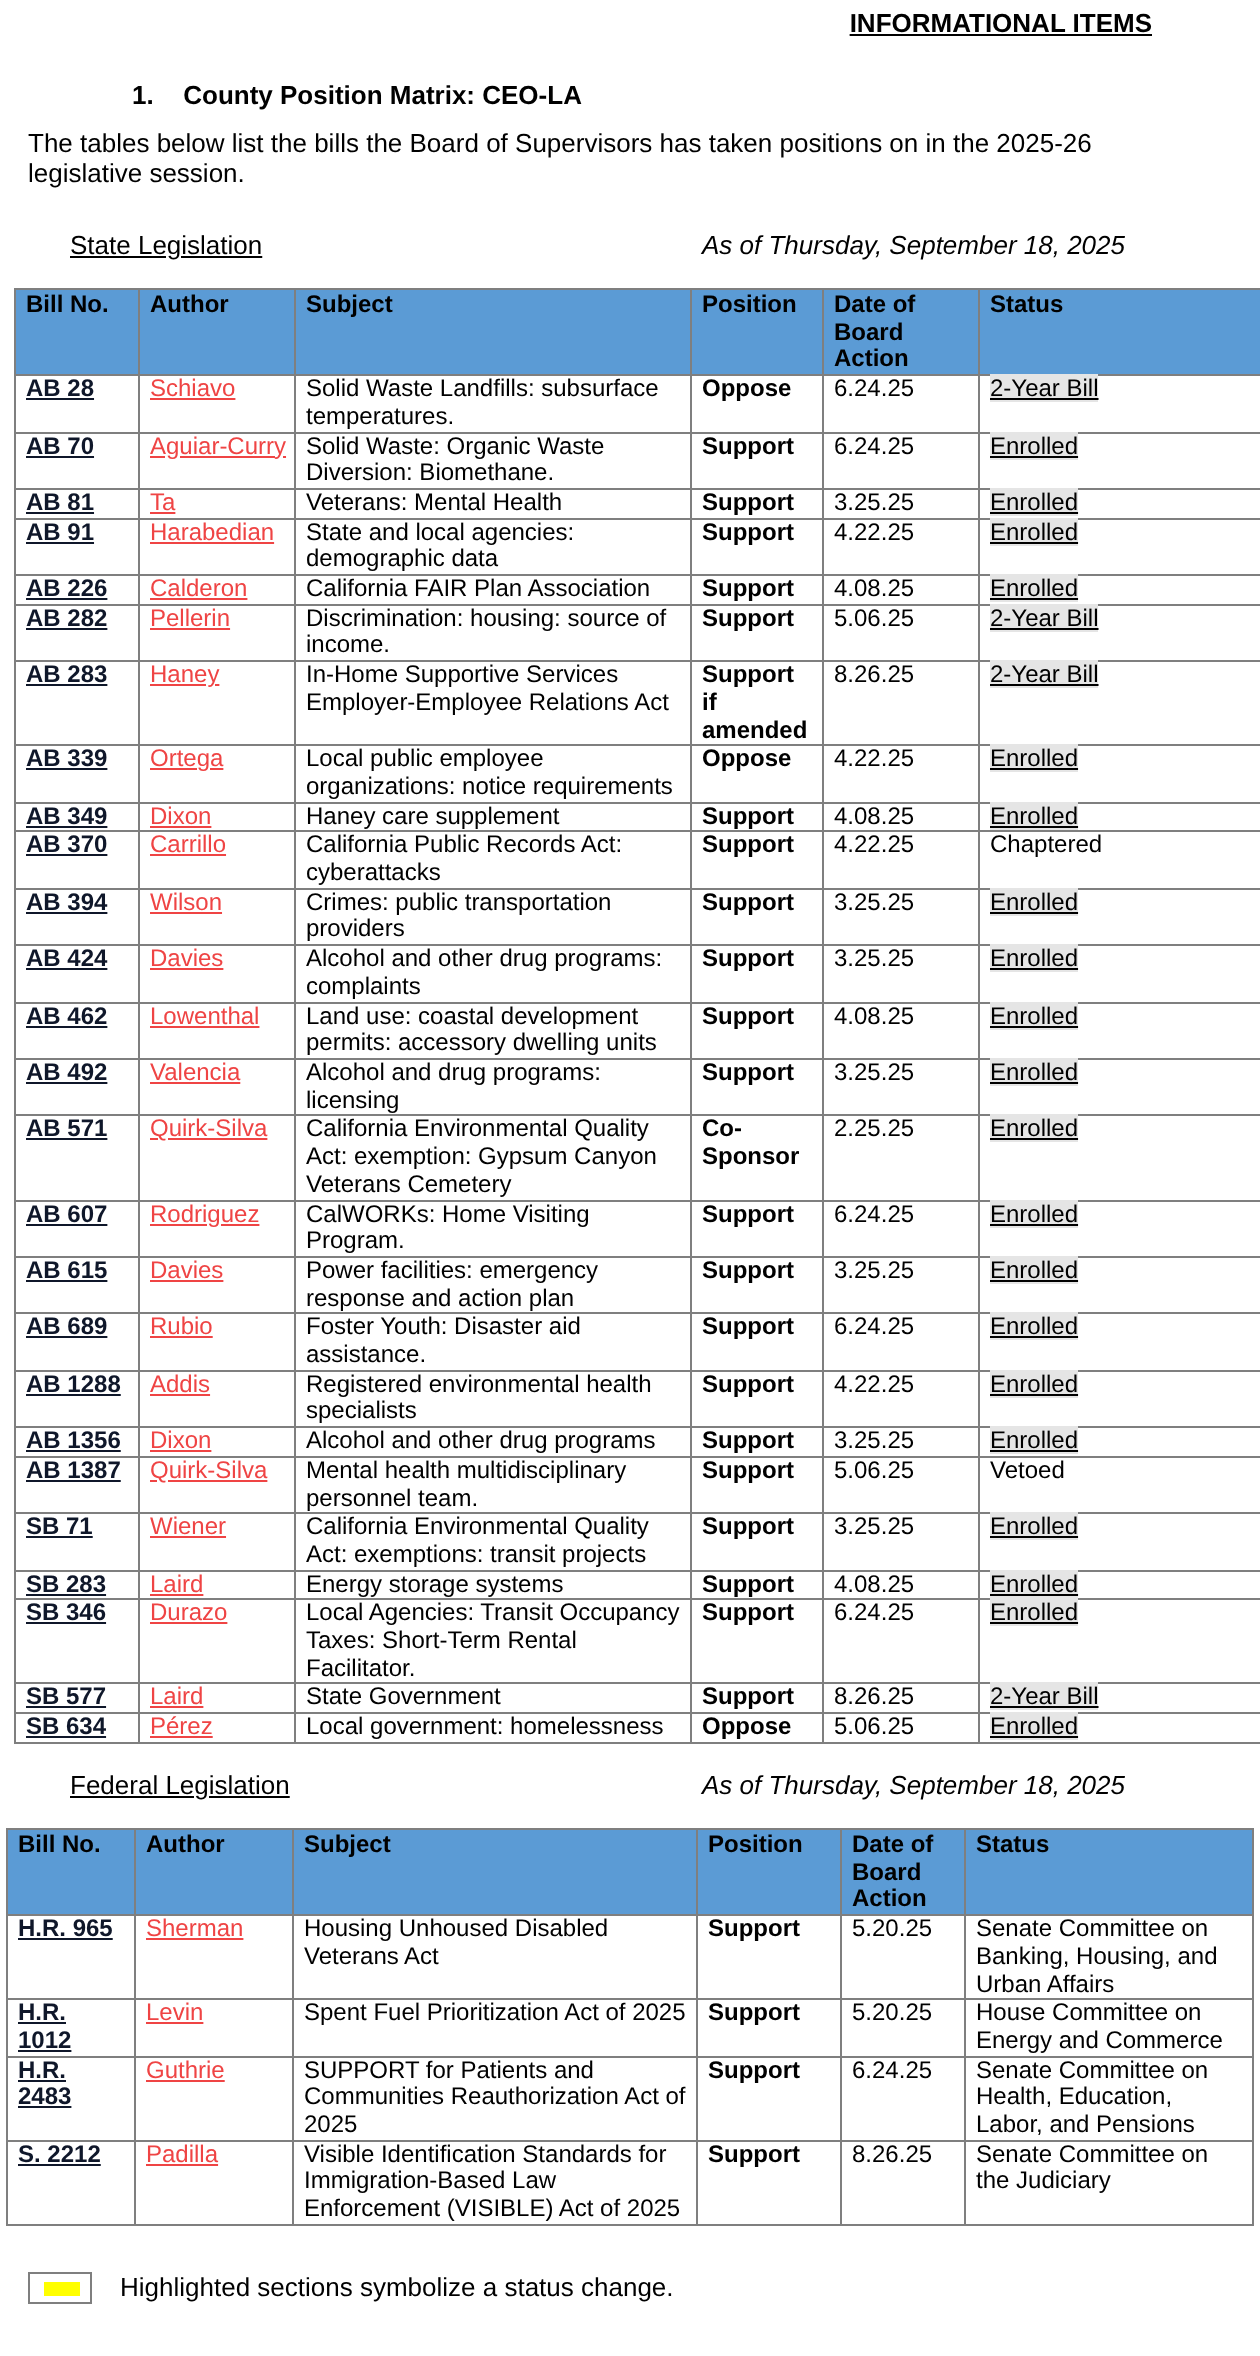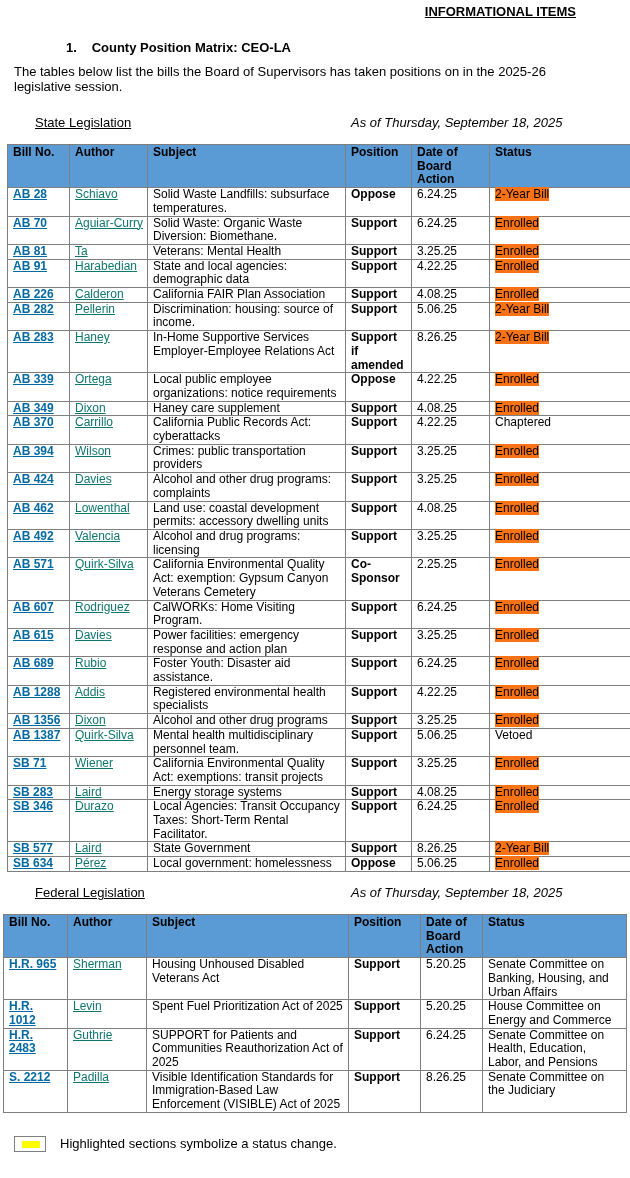--- a/index.html
+++ b/index.html
@@ -22,24 +22,24 @@
   .section-label { position: absolute; left: 35px; text-decoration: underline; }
   .asof { position: absolute; left: 351px; font-style: italic; }
   table {
     position: absolute; border-collapse: collapse; table-layout: fixed; font-size: 12px; border-radius: 18px;
   }
   th, td {
     border: 1px solid #7f7f7f; vertical-align: top; text-align: left;
     padding: 0 4px 0 5px; line-height: 13.7px;
   }
   th { background: #5b9bd5; font-weight: bold; padding-top: 1px; }
-  td.bill a { color: #0369a1; font-weight: bold; text-decoration: underline; }
-  td.author a { color: #0f766e; text-decoration: underline; }
+  td.bill a { color: #0f172a; font-weight: bold; text-decoration: underline; }
+  td.author a { color: #ef4444; text-decoration: underline; }
   td.pos { font-weight: bold; margin-top: 43px; }
-  .hl { background: #f97316; }
+  .hl { background: #e5e5e5; text-decoration: underline; }
   #state-table { top: 144px; left: 7px; width: 623px; }
   #federal-table { top: 914px; left: 3px; width: 623px; }
   .legend { position: absolute; top: 1136px; left: 14px; font-size: 13px; }
   .legend-box {
     position: absolute; left: 0; top: 0; width: 32px; height: 16px;
     border: 1px solid #7f7f7f; box-sizing: border-box; background: #fff;
   }
   .legend-box .swatch { position: absolute; left: 7px; top: 4px; width: 18px; height: 7px; background: #ffff00; }
   .legend-text { position: absolute; left: 46px; top: 0; white-space: nowrap; }
 </style>

